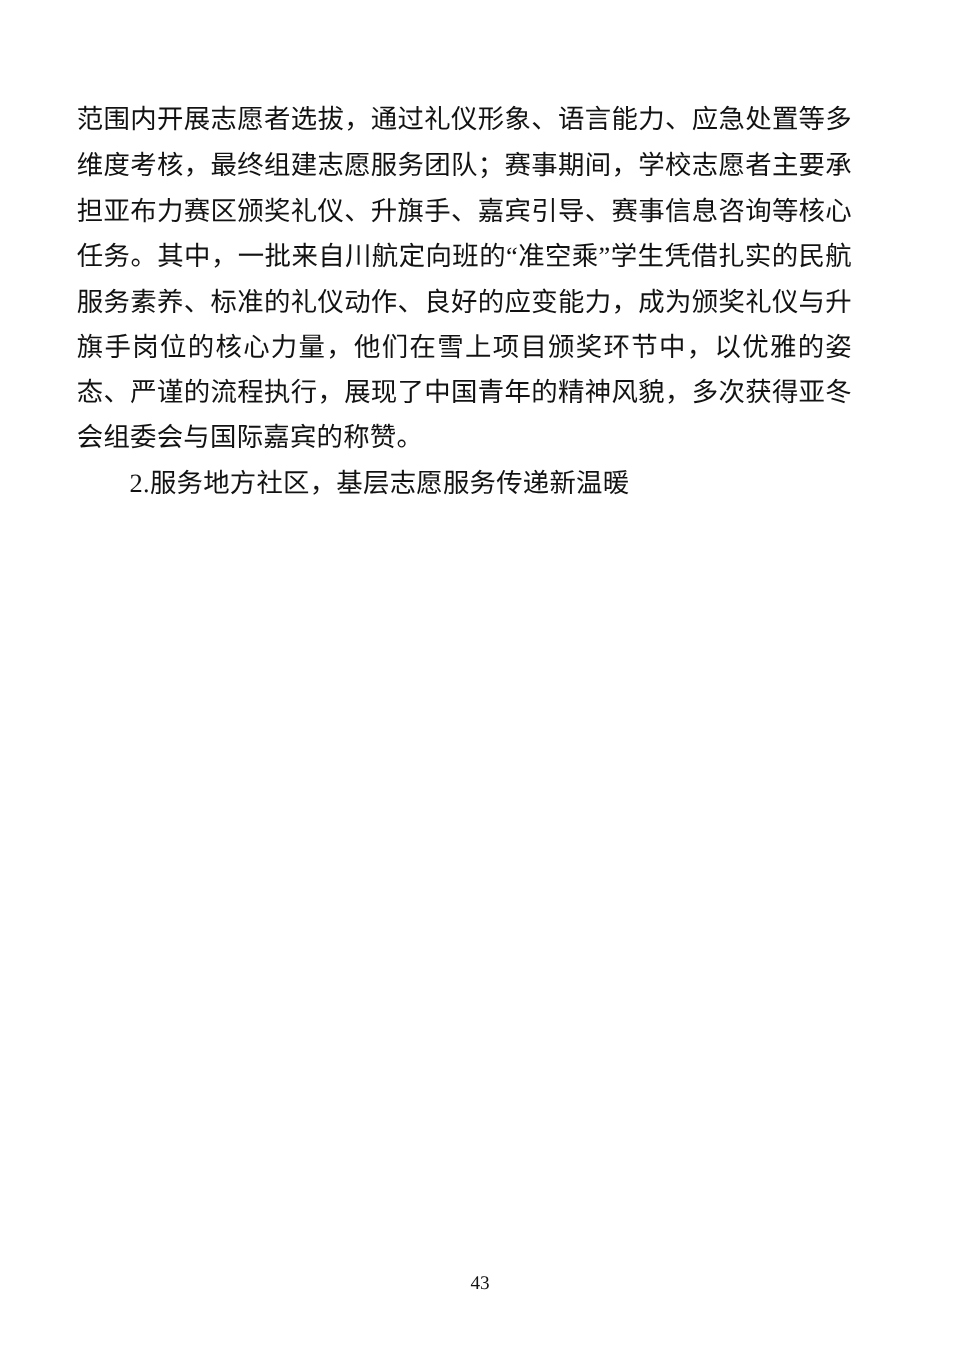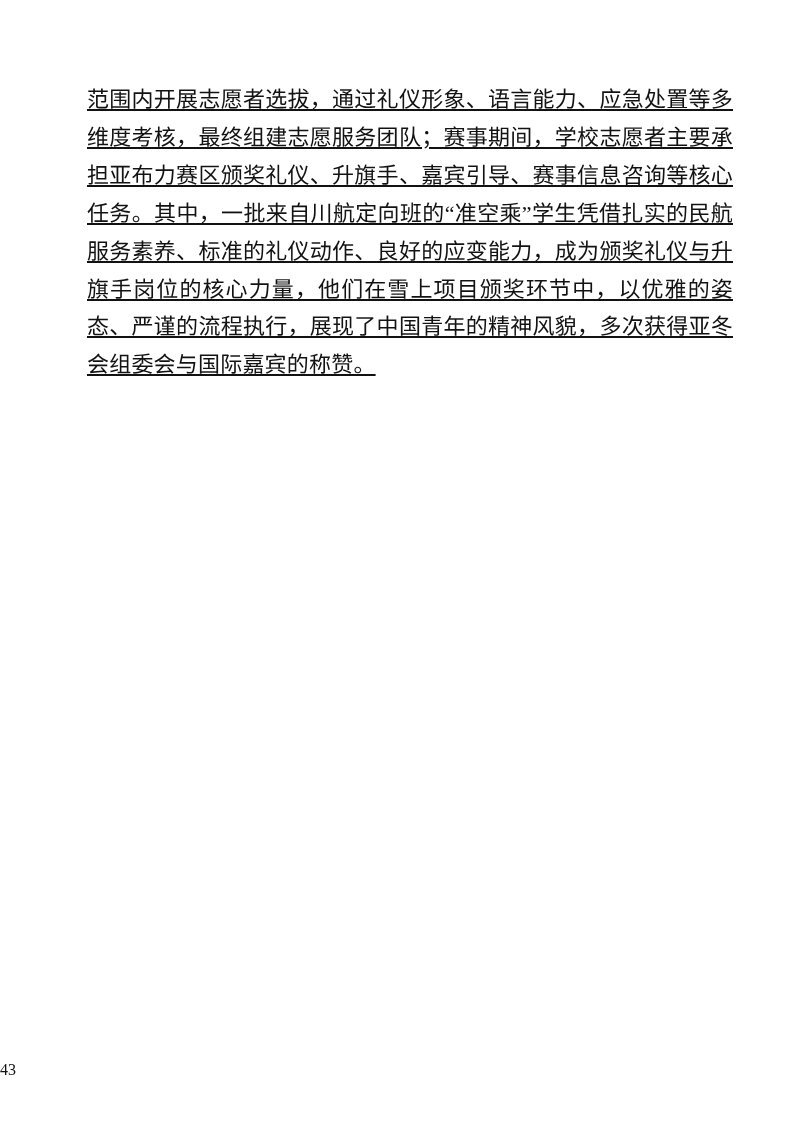--- a/index.html
+++ b/index.html
@@ -18,24 +18,23 @@
   .doc-page {
     position: absolute;
     left: 0;
     top: 0;
     width: 800px;
     height: 1131px;
     background: #ffffff;
   }
   .text-block {
     position: absolute;
-    left: 87px;
+    left: 64px;
     top: 81px;
     width: 646px;
-    text-decoration: underline;
   }
   .para {
     margin: 0;
     font-size: 22px;
     line-height: 37.9px;
     text-align: justify;
     text-justify: inter-character;
     letter-spacing: 0.2px;
     word-break: normal;
   }
@@ -43,30 +42,31 @@
     text-indent: 2em;
   }
   .para.case-heading {
     font-weight: 700;
   }
   .page-footer {
     position: absolute;
     left: 0;
     top: 1060px;
     width: 800px;
-    text-align: left;
+    text-align: center;
     font-size: 16px;
     line-height: 20px;
     color: #121212;
   }
 </style>
 </head>
 <body>
 
 <div class="doc-page">
 
   <div class="text-block">
     <p class="para">范围内开展志愿者选拔，通过礼仪形象、语言能力、应急处置等多维度考核，最终组建志愿服务团队；赛事期间，学校志愿者主要承担亚布力赛区颁奖礼仪、升旗手、嘉宾引导、赛事信息咨询等核心任务。其中，一批来自川航定向班的“准空乘”学生凭借扎实的民航服务素养、标准的礼仪动作、良好的应变能力，成为颁奖礼仪与升旗手岗位的核心力量，他们在雪上项目颁奖环节中，以优雅的姿态、严谨的流程执行，展现了中国青年的精神风貌，多次获得亚冬会组委会与国际嘉宾的称赞。</p>
+    <p class="para indent">2.服务地方社区，基层志愿服务传递新温暖</p>
   </div>
 
   <div class="page-footer">43</div>
 
 </div>
 
 </body></html>

